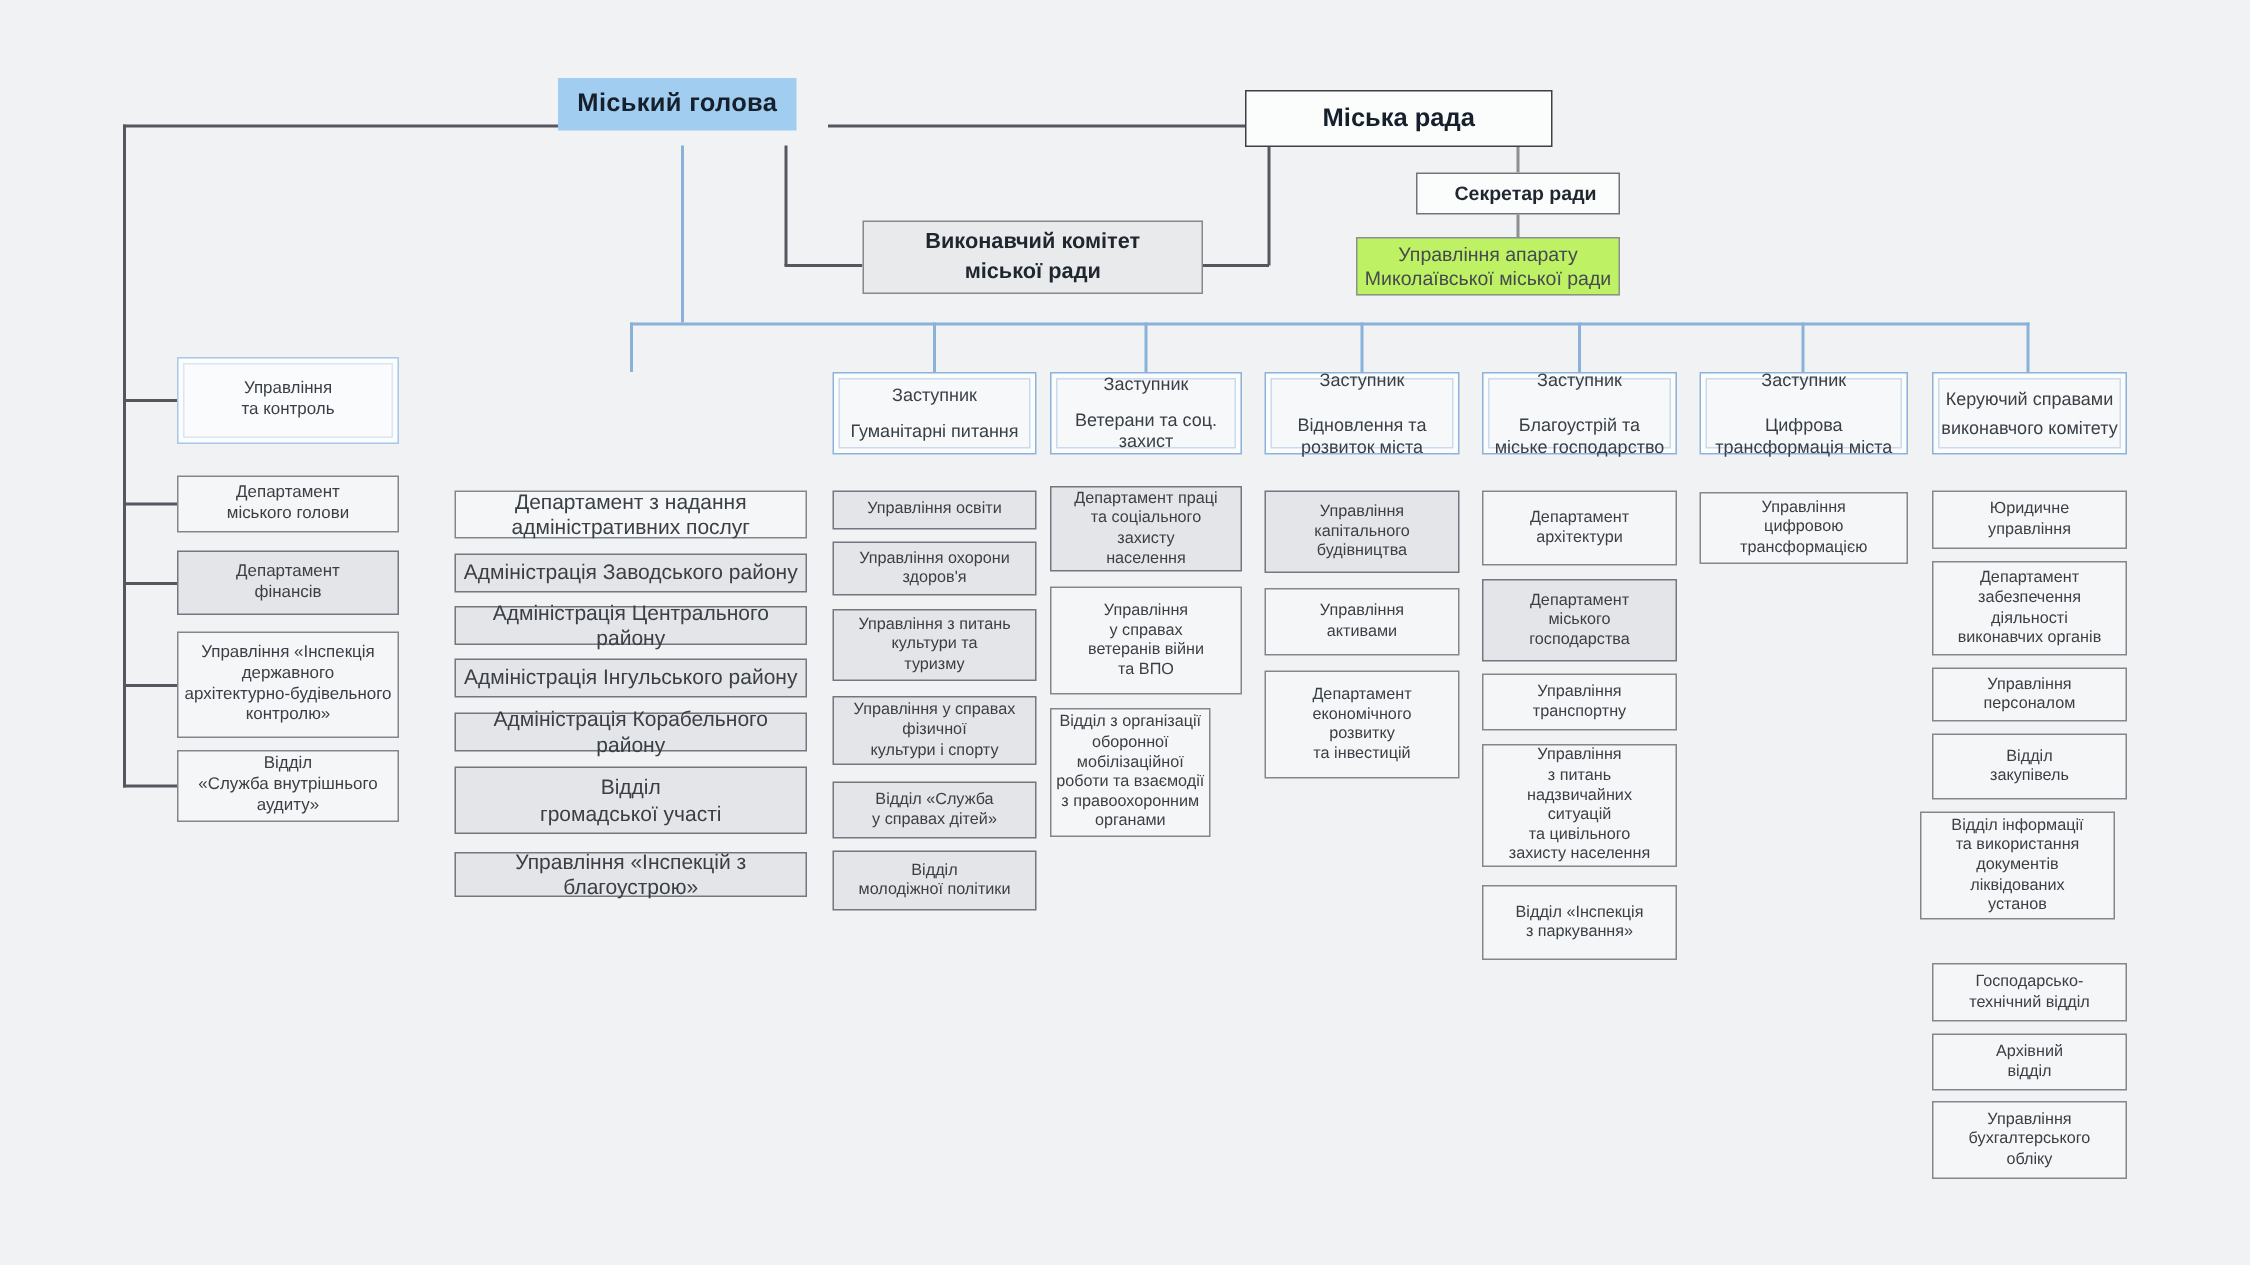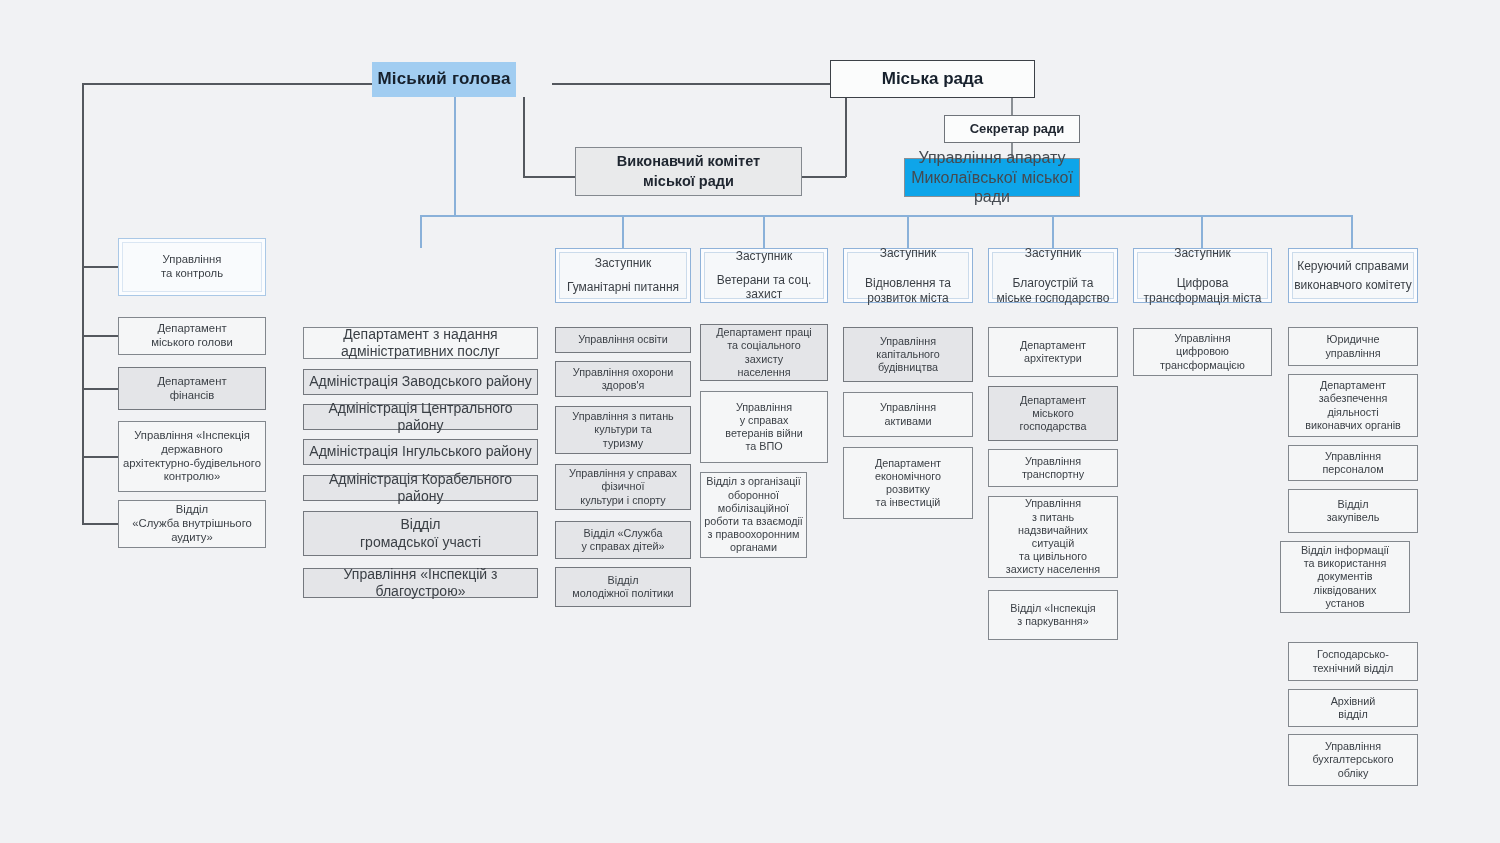--- a/index.html
+++ b/index.html
@@ -47,21 +47,21 @@
     font-weight:bold;font-size:17px;color:#16202c;letter-spacing:.2px;
   }
   .council{
     background:#fbfcfc;border:1.4px solid #3c4147;
     font-weight:bold;font-size:17px;color:#16202c;
   }
   .secretary{
     background:#fbfcfc;border:1.4px solid #6f747a;
     font-weight:bold;font-size:13px;color:#1f2630;padding-left:13px;
   }
-  .apparatus{background:#0ea5e9;border:1.3px solid #8a8f94;font-size:16px;color:#454a50;}
+  .apparatus{background:#bef264;border:1.3px solid #8a8f94;font-size:13px;color:#454a50;}
   .execom{
     background:#e9eaeb;border:1.4px solid #84898f;
     font-weight:bold;font-size:14.5px;color:#1f2630;line-height:1.35;
   }
   .leftbox{font-size:11.3px;}
   .c1{font-size:14px;}
 </style>
 </head>
 <body>
 
@@ -93,21 +93,21 @@
   <div class="ln b" style="left:420px;top:215px;width:933px;height:1.5px"></div>
 
   <div class="ln b" style="left:420px;top:215px;width:1.5px;height:33px"></div>
   <div class="ln b" style="left:622px;top:215px;width:1.5px;height:33px"></div>
   <div class="ln b" style="left:763px;top:215px;width:1.5px;height:33px"></div>
   <div class="ln b" style="left:907px;top:215px;width:1.5px;height:33px"></div>
   <div class="ln b" style="left:1052px;top:215px;width:1.5px;height:33px"></div>
   <div class="ln b" style="left:1201px;top:215px;width:1.5px;height:33px"></div>
   <div class="ln b" style="left:1351px;top:215px;width:1.5px;height:33px"></div>
 
-  <div class="box mayor" style="left:372px;top:62px;width:144px;height:35px">Міський голова</div>
+  <div class="box mayor" style="left:372px;top:52px;width:159px;height:35px">Міський голова</div>
   <div class="box council" style="left:830px;top:60px;width:205px;height:38px">Міська рада</div>
   <div class="box secretary" style="left:944px;top:115px;width:136px;height:28px">Секретар ради</div>
   <div class="box apparatus" style="left:904px;top:158px;width:176px;height:39px">Управління апарату
 Миколаївської міської ради</div>
   <div class="box execom" style="left:575px;top:147px;width:227px;height:49px">Виконавчий комітет
 міської ради</div>
 
   <div class="box ctrl leftbox" style="left:118px;top:238px;width:148px;height:58px">Управління
 та контроль</div>
   <div class="box leftbox" style="left:118px;top:317px;width:148px;height:38px">Департамент

